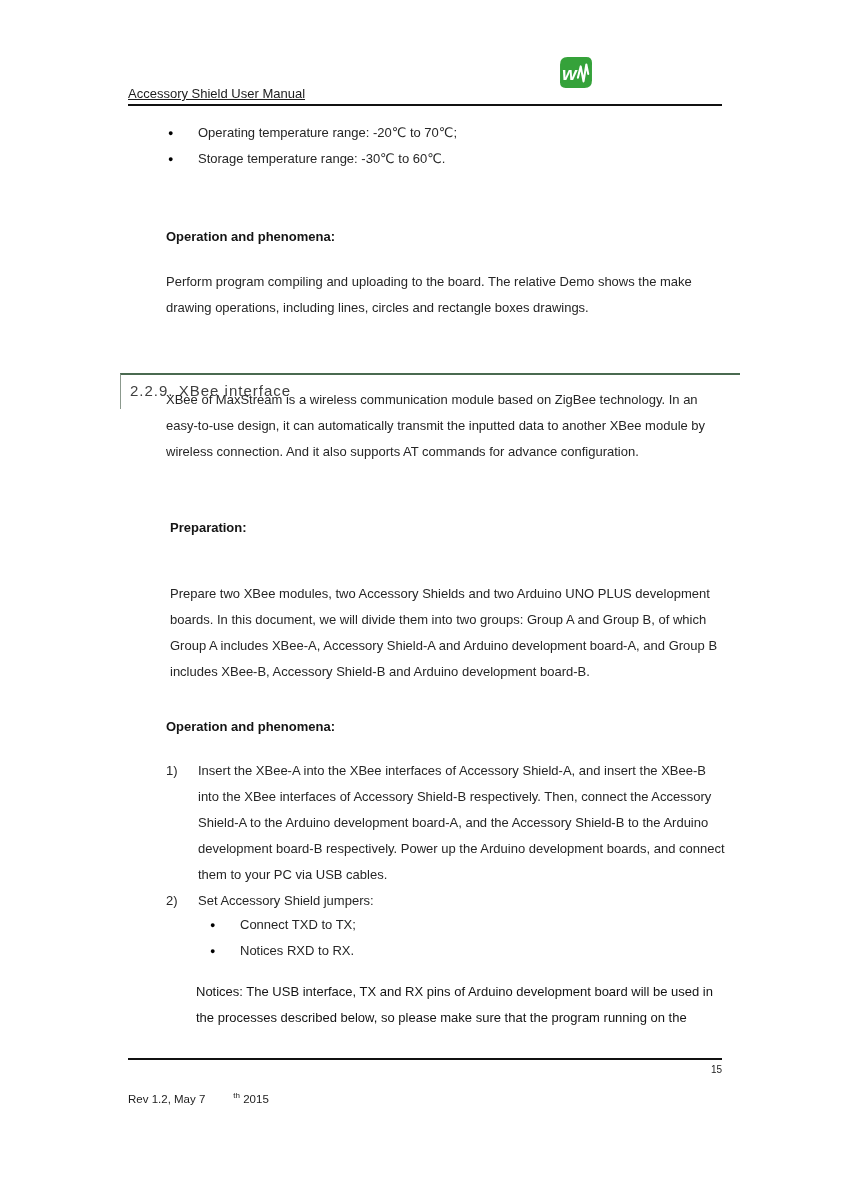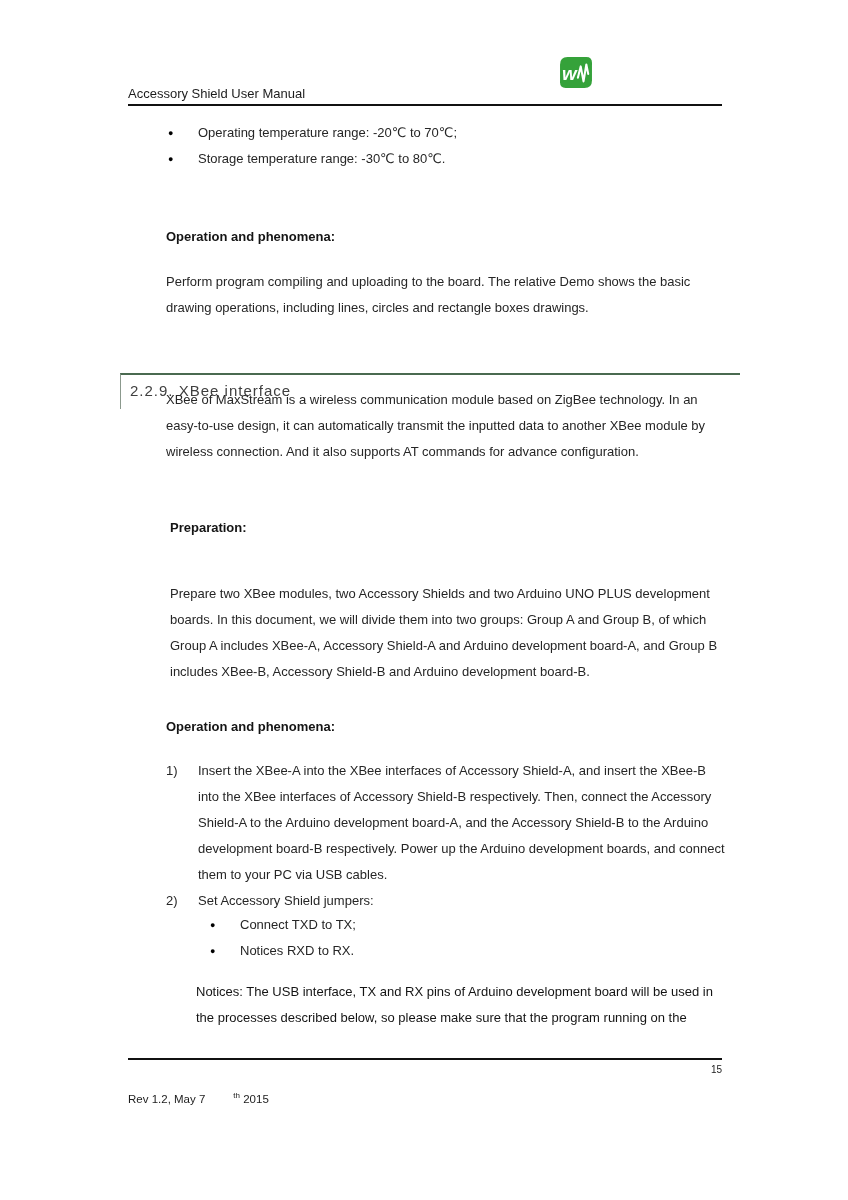--- a/index.html
+++ b/index.html
@@ -6,21 +6,21 @@
   body{
     width:848px;height:1200px;
     background:#ffffff;
     font-family:"Liberation Sans","DejaVu Sans",sans-serif;
     color:#262626;
     position:relative;
     overflow:hidden;
   }
   .abs{position:absolute;}
   
-  .header-title{left:128px;top:86px;font-size:13px;color:#1c1c1c;}
+  .header-title{left:128px;top:86px;font-size:13px;color:#1c1c1c;text-decoration:underline;}
   .logo{left:560px;top:57px;display:flex;align-items:flex-start;gap:4px;}
   .logo-text{display:flex;flex-direction:column;line-height:1;}
   .logo-brand{font-size:21px;font-weight:bold;color:#35a23a;letter-spacing:0.2px;transform:scaleY(1.08);transform-origin:top left;}
   .logo-tagline{font-size:9px;color:#35a23a;letter-spacing:0.6px;margin-top:3px;}
   .header-rule{left:128px;top:104px;width:594px;height:2px;background:#111111;}
   
   .spec-list{left:168px;top:120px;width:460px;}
   .b-row{display:flex;line-height:26px;font-size:13px;}
   .b-dot{width:30px;font-size:9px;color:#000;flex:0 0 30px;}
   
@@ -69,26 +69,26 @@
 
 <div class="abs header-rule"></div>
 
 <div class="abs spec-list">
   <div class="b-row">
     <span class="b-dot">●</span>
     <span>Operating temperature range: -20℃ to 70℃;</span>
   </div>
   <div class="b-row">
     <span class="b-dot">●</span>
-    <span>Storage temperature range: -30℃ to 80℃.</span>
+    <span>Storage temperature range: -30℃ to 60℃.</span>
   </div>
 </div>
 
 <div class="abs run-heading op1-heading">Operation and phenomena:</div>
-<div class="abs para op1-body">Perform program compiling and uploading to the board. The relative Demo shows the basic drawing operations, including lines, circles and rectangle boxes drawings.</div>
+<div class="abs para op1-body">Perform program compiling and uploading to the board. The relative Demo shows the make drawing operations, including lines, circles and rectangle boxes drawings.</div>
 
 <div class="abs section-box">
   <span class="section-heading">2.2.9. XBee interface</span>
 </div>
 
 <div class="abs para section-intro">XBee of MaxStream is a wireless communication module based on ZigBee technology. In an easy-to-use design, it can automatically transmit the inputted data to another XBee module by wireless connection. And it also supports AT commands for advance configuration.</div>
 
 <div class="abs run-heading prep-heading">Preparation:</div>
 <div class="abs para prep-body">Prepare two XBee modules, two Accessory Shields and two Arduino UNO PLUS development boards. In this document, we will divide them into two groups: Group A and Group B, of which Group A includes XBee-A, Accessory Shield-A and Arduino development board-A, and Group B includes XBee-B, Accessory Shield-B and Arduino development board-B.</div>
 

